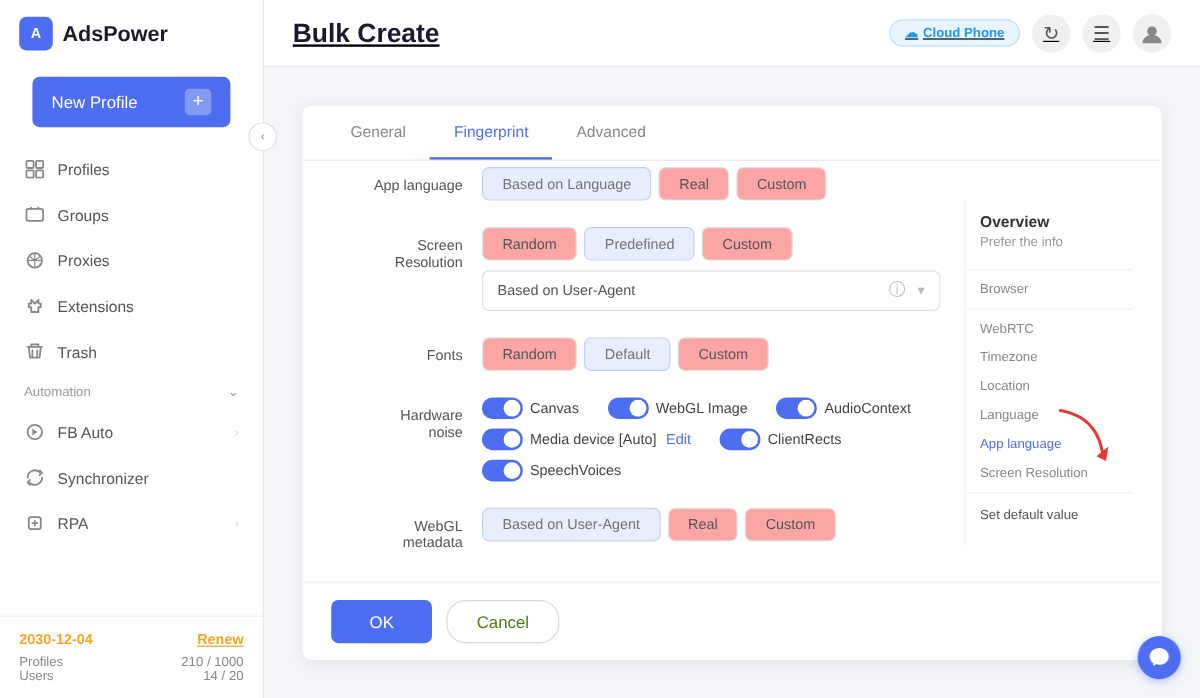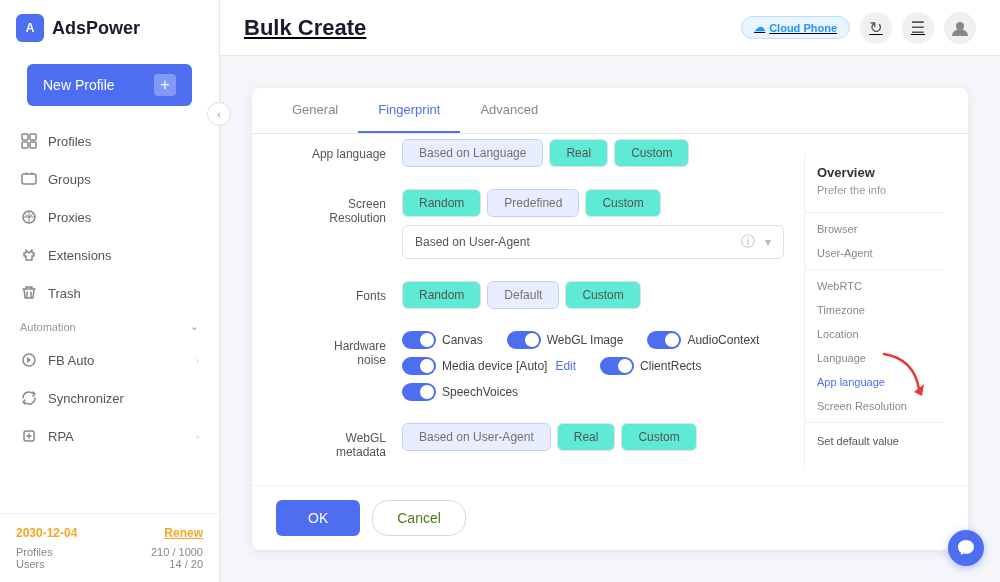--- a/index.html
+++ b/index.html
@@ -39,21 +39,21 @@
     .dialog-content { flex: 1; background: #fff; margin: 32px; border-radius: 8px; overflow: hidden; display: flex; flex-direction: column; box-shadow: 0 2px 12px rgba(0,0,0,0.08); }
     .dialog-tabs { display: flex; border-bottom: 1px solid #e8e8e8; padding: 0 20px; }
     .tab { padding: 14px 20px; cursor: pointer; font-size: 13px; color: #888; border-bottom: 2px solid transparent; }
     .tab.active { color: #4e6ef2; border-bottom-color: #4e6ef2; font-weight: 500; }
     .dialog-body { flex: 1; overflow-y: auto; padding: 20px 24px; display: flex; gap: 20px; align-items: center; }
     .form-area { flex: 1; }
     .form-row { display: flex; align-items: flex-start; margin-bottom: 22px; gap: 16px; }
     .form-label { width: 110px; font-size: 12px; color: #555; flex-shrink: 0; padding-top: 8px; text-align: right; }
     .form-controls { flex: 1; display: flex; flex-direction: column; gap: 8px; }
     .btn-group { display: flex; gap: 6px; flex-wrap: wrap; }
-    .seg-btn { padding: 6px 16px; border-radius: 6px; border: 1px solid #e0e0e0; background: #5eead4; font-size: 12px; color: #555; cursor: pointer; }
+    .seg-btn { padding: 6px 16px; border-radius: 6px; border: 1px solid #e0e0e0; background: #fca5a5; font-size: 12px; color: #555; cursor: pointer; }
     .seg-btn.active { background: #e8eeff; color: #737373; border-color: #c5cfff; font-weight: 500; }
     .select-box { display: flex; align-items: center; justify-content: space-between; border: 1px solid #e0e0e0; border-radius: 6px; padding: 7px 12px; font-size: 12px; color: #555; cursor: pointer; background: #fff; }
     .select-box .info-icon { color: #bbb; font-size: 14px; margin-right: 4px; }
     .select-box .chevron { color: #bbb; font-size: 12px; }
     .toggle { width: 34px; height: 18px; background: #4e6ef2; border-radius: 9px; position: relative; cursor: pointer; flex-shrink: 0; }
     .toggle::after { content: ''; position: absolute; width: 14px; height: 14px; background: #fff; border-radius: 50%; top: 2px; right: 2px; }
     .toggle-row { display: flex; align-items: center; gap: 6px; font-size: 12px; color: #444; }
     .toggle-row .edit-link { color: #4e6ef2; cursor: pointer; text-decoration: none; margin-left: 2px; }
     .toggles-grid { display: flex; flex-wrap: wrap; gap: 10px 24px; }
 
@@ -323,21 +323,20 @@
             </div>
           </div>
 
         </div>
 
         <div class="overview-panel" style="position:relative;">
           <div class="overview-title">Overview</div>
           <div class="overview-subtitle">Prefer the info</div>
           <div class="overview-divider"></div>
           <div class="overview-item">Browser</div>
-          <div class="overview-item">User-Agent</div>
           <div class="overview-divider"></div>
           <div class="overview-item">WebRTC</div>
           <div class="overview-item">Timezone</div>
           <div class="overview-item">Location</div>
           <div class="overview-item">Language</div>
           <div class="overview-item highlight">App language</div>
           <div class="overview-item">Screen Resolution</div>
           <div class="overview-divider"></div>
           <div class="set-default">Set default value</div>
 

